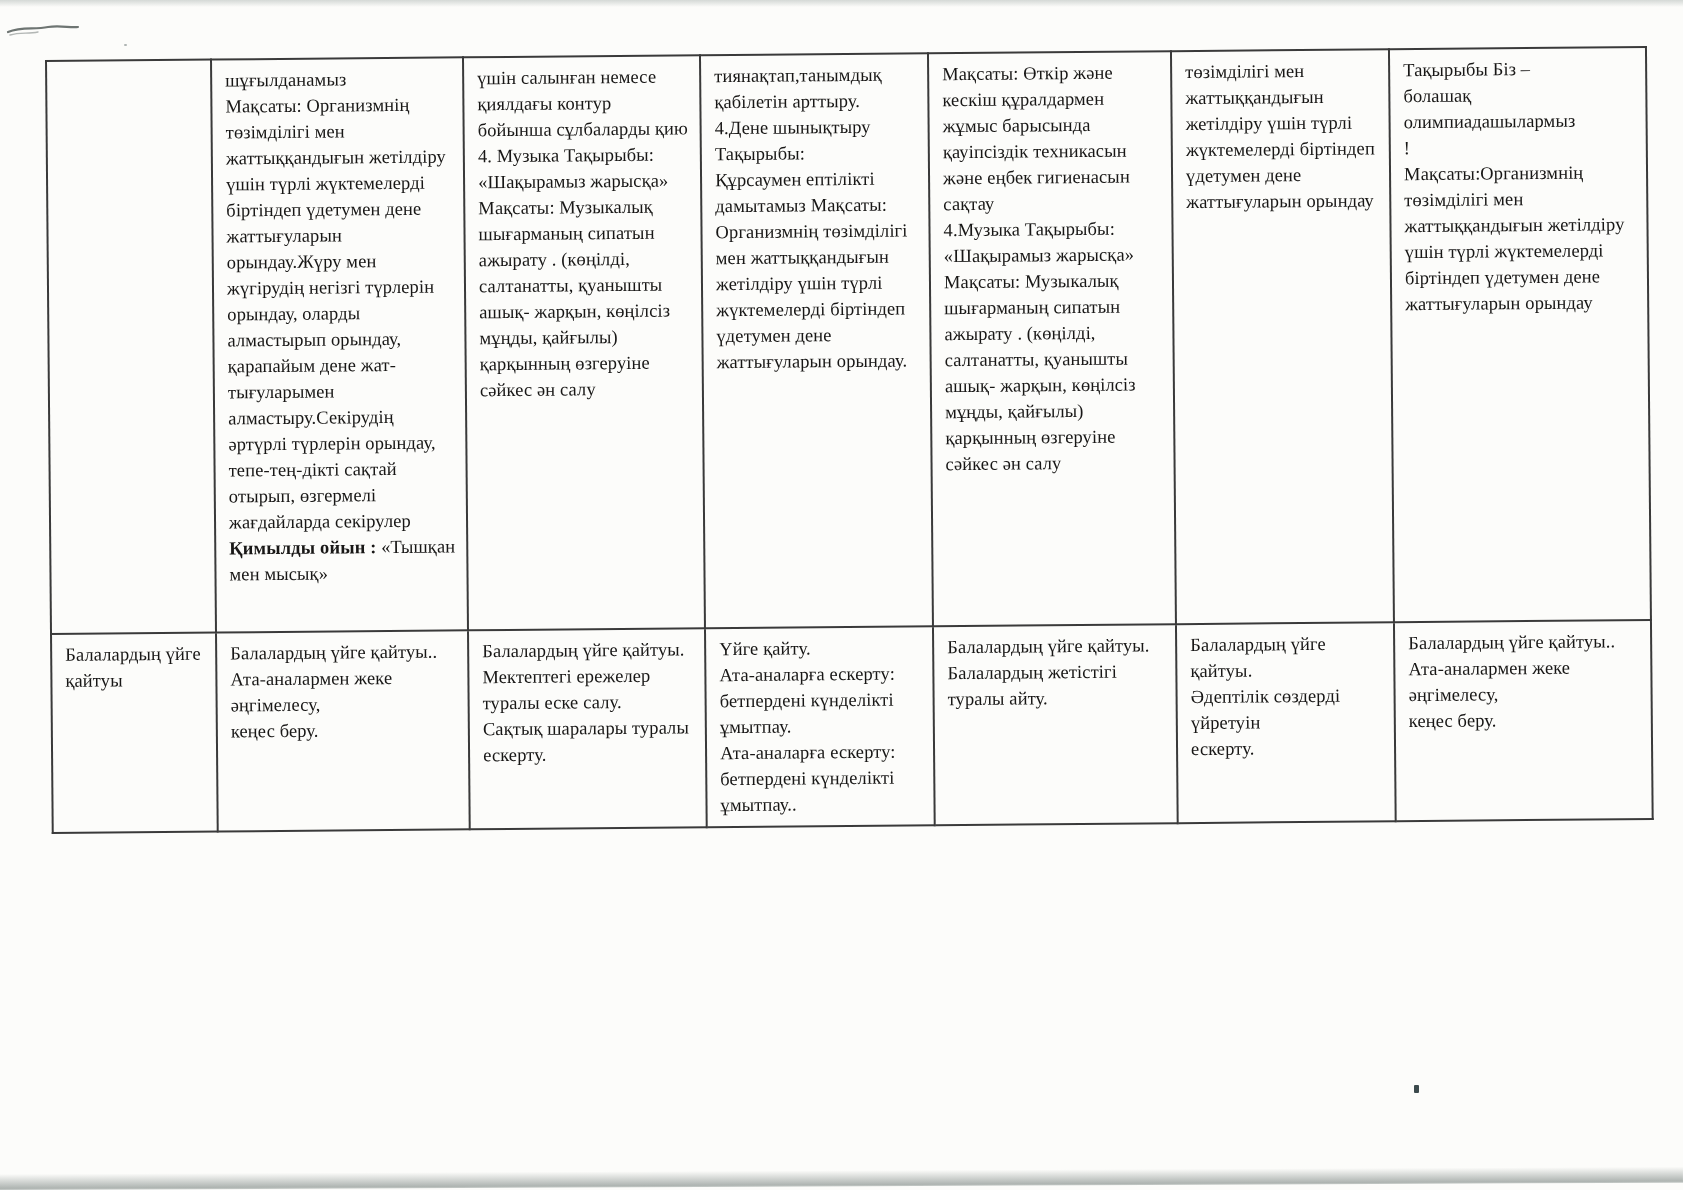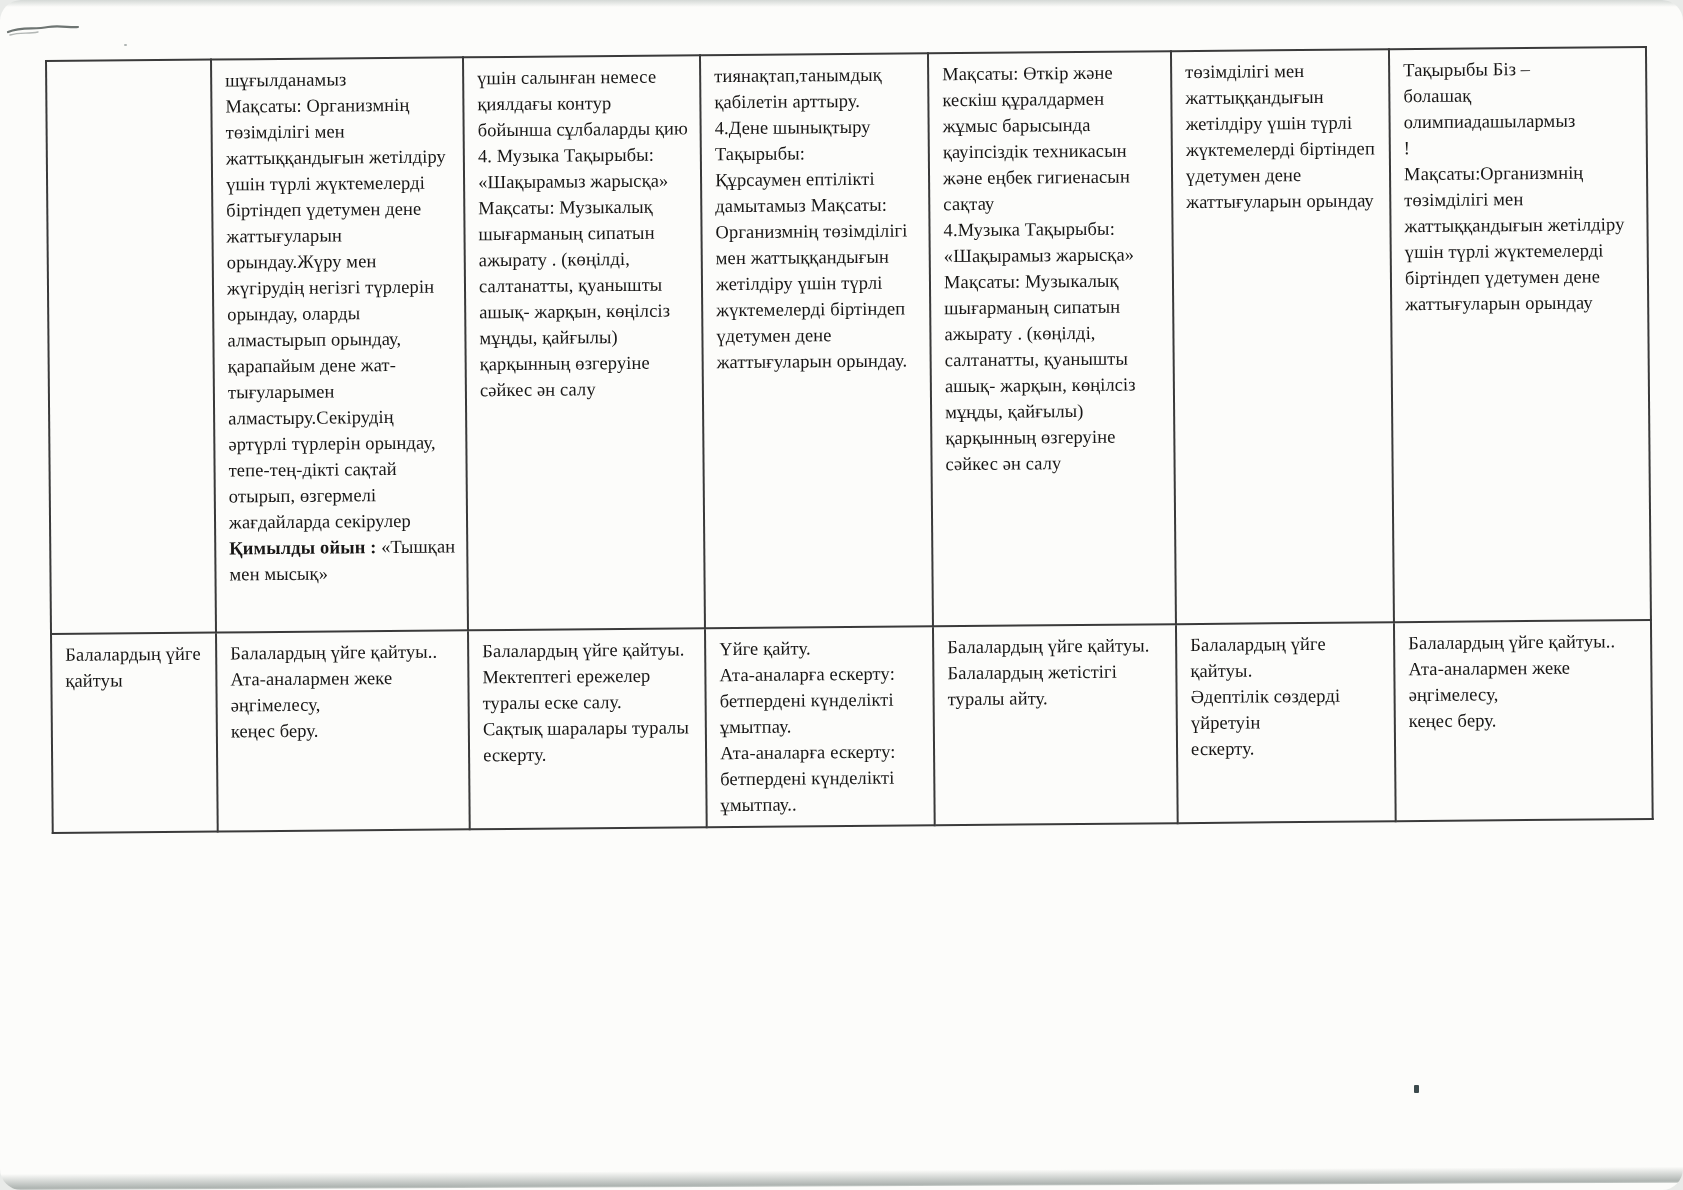--- a/index.html
+++ b/index.html
@@ -7,21 +7,20 @@
     padding: 0;
     background: #e9ebe9;
   }
   .page {
     position: relative;
     width: 1683px;
     height: 1190px;
     background: #fcfcfa;
     overflow: hidden;
     font-family: "Liberation Serif", "DejaVu Serif", serif;
-    border-radius: 21px;
   }
   
   .scan-edge-top {
     position: absolute;
     left: 0; top: 0;
     width: 100%; height: 7px;
     background: linear-gradient(to bottom, #c7cdca 0%, rgba(250,250,248,0) 100%);
     opacity: .75;
   }
   .scan-edge-bottom {

